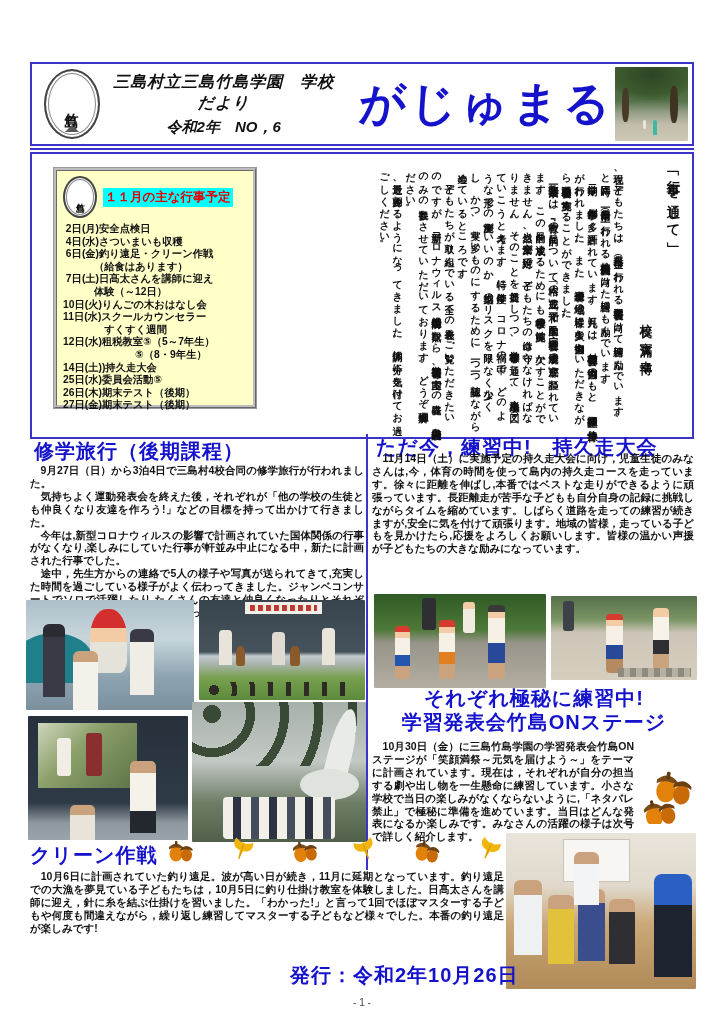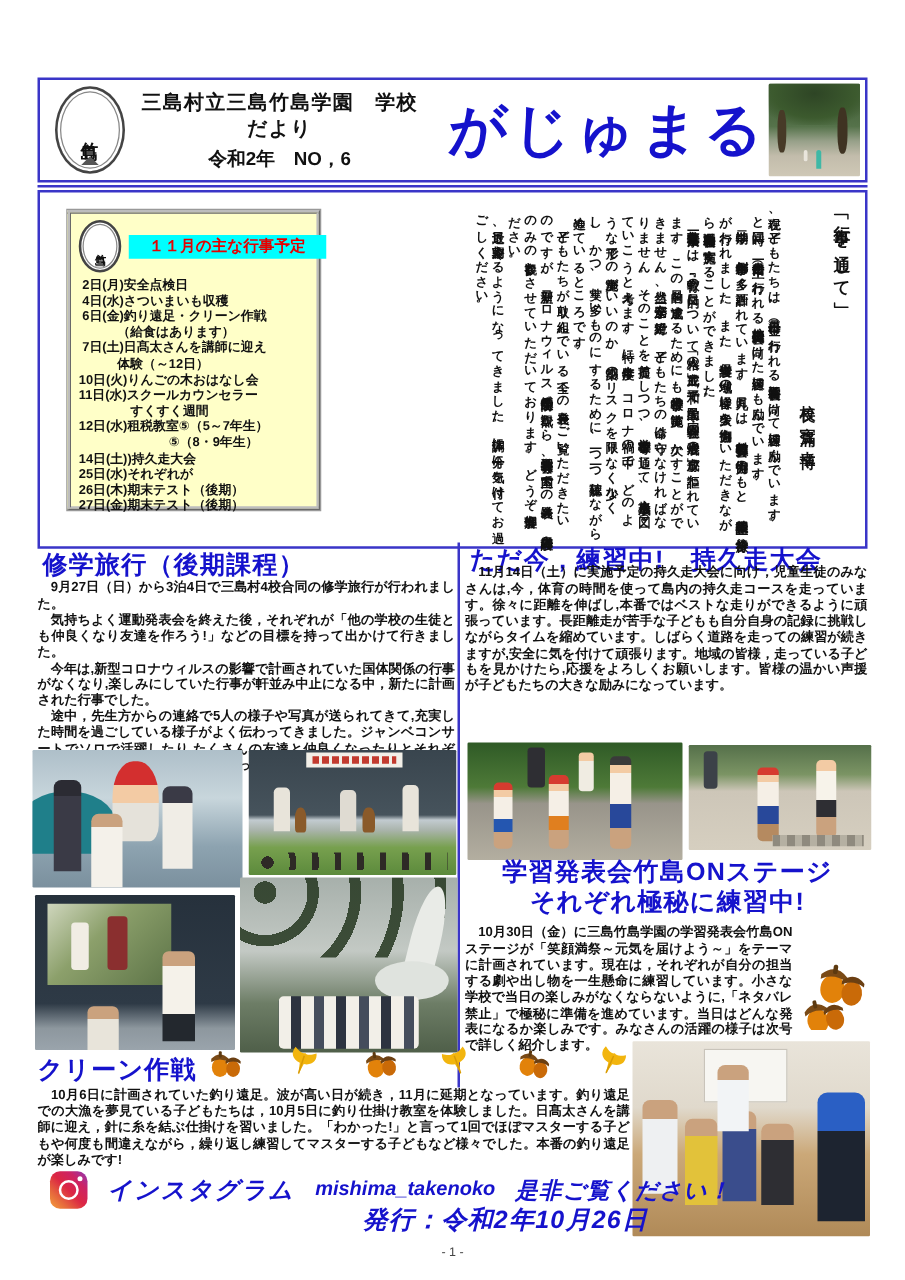--- a/index.html
+++ b/index.html
@@ -13,36 +13,36 @@
   .emblem{position:relative;flex:0 0 auto;width:52px;height:66px;margin-left:12px;
           border:2px solid #444;border-radius:50%;display:flex;align-items:center;justify-content:center;
           box-shadow:inset 0 0 0 2px #fff,inset 0 0 0 3px #888;background:#fff;}
   .emblem-kanji{writing-mode:vertical-rl;text-orientation:upright;font-weight:bold;font-size:14px;
                 letter-spacing:2px;line-height:1;}
   .emblem-mtn{position:absolute;bottom:5px;left:50%;transform:translateX(-50%);width:0;height:0;
               border-left:7px solid transparent;border-right:7px solid transparent;border-bottom:7px solid #555;}
   .emblem.small{width:30px;height:38px;margin:0;box-shadow:inset 0 0 0 1px #fff,inset 0 0 0 2px #888;}
   .emblem.small .emblem-kanji{font-size:9px;letter-spacing:1px;}
   .emblem.small .emblem-mtn{border-left-width:4px;border-right-width:4px;border-bottom-width:4px;bottom:3px;}
-  .header-titles{margin-left:10px;text-align:center;}
+  .header-titles{margin-left:10px;text-align:center;font-style:italic;}
   .school-line{font-size:16px;font-weight:bold;letter-spacing:1px;}
   .issue-line{font-size:15px;font-weight:bold;margin-top:4px;}
   .newsletter-title{margin-left:22px;font-size:46px;font-weight:bold;color:#1512cc;
                     letter-spacing:4px;transform:skewX(-2deg);white-space:nowrap;}
   
   .photo{position:absolute;overflow:hidden;border-radius:1px;}
   .photo .fig{position:absolute;}
   .p-banyan{position:relative;width:88px;height:74px;margin-left:auto;margin-right:4px;
             background:linear-gradient(180deg,#3e5a33 0%,#55724a 46%,#97a089 62%,#c2bcab 78%,#cfc8b6 100%);}
   
   .top-box{left:30px;top:152px;width:660px;height:283px;border:2px solid #3a35c8;}
   .schedule-box{position:absolute;left:22px;top:14px;width:202px;height:240px;background:#ffffc8;
                 border:3px ridge #bdbdbd;box-shadow:0 0 0 1px #999;padding:5px 4px 0 6px;box-sizing:border-box;}
   .schedule-head{display:flex;align-items:center;gap:6px;}
-  .schedule-title{font-size:12.5px;font-weight:bold;color:#e60000;background:#00ffff;padding:1px 16px;white-space:nowrap;}
+  .schedule-title{font-size:12.5px;font-weight:bold;color:#e60000;background:#00ffff;padding:1px 2px;white-space:nowrap;}
   .schedule-items{margin-top:5px;}
   .schedule-item{font-size:10.3px;font-weight:bold;line-height:12.6px;white-space:pre;}
   .principal{position:absolute;left:238px;top:12px;right:10px;bottom:10px;writing-mode:vertical-rl;}
   .v-title{font-size:13.5px;font-weight:bold;letter-spacing:3px;margin-block-end:10px;}
   .v-author{font-size:12.5px;font-weight:bold;padding-inline-start:148px;margin-block-end:12px;letter-spacing:2px;}
   .vpar{font-size:10px;font-weight:bold;line-height:13px;letter-spacing:0.5px;}
   
   .col-divider{left:366px;top:434px;width:2px;height:436px;background:#3a35c8;}
   .a-title{font-size:20px;font-weight:bold;color:#1512cc;letter-spacing:1px;white-space:nowrap;}
   .a-body{font-size:10.5px;font-weight:bold;line-height:12.9px;text-align:justify;}
@@ -60,21 +60,21 @@
   .ico{display:block;}
   
   .ig-row{left:40px;top:937px;display:flex;align-items:center;gap:16px;}
   .ig-icon{position:relative;width:30px;height:30px;border-radius:8px;
            background:linear-gradient(45deg,#f4a13b 0%,#e6683c 25%,#dc2743 50%,#cc2366 75%,#8a3ab9 100%);}
   .ig-lens{position:absolute;left:7px;top:7px;width:12px;height:12px;border:2.5px solid #fff;border-radius:50%;}
   .ig-dot{position:absolute;right:4px;top:4px;width:4px;height:4px;background:#fff;border-radius:50%;}
   .ig-label{font-size:19px;font-weight:bold;font-style:italic;color:#1512cc;letter-spacing:2px;}
   .ig-account{font-size:16px;font-weight:bold;font-style:italic;color:#1512cc;}
   .ig-cta{font-size:18px;font-weight:bold;font-style:italic;color:#1512cc;letter-spacing:1px;}
-  .publish{left:290px;top:962px;font-size:20px;font-weight:bold;font-style:italic;color:#1512cc;letter-spacing:1px;}
+  .publish{left:290px;top:962px;font-size:20px;font-weight:bold;color:#1512cc;letter-spacing:1px;}
   .page-num{left:0;top:997px;width:724px;text-align:center;font-size:10px;color:#444;}
 </style>
 </head>
 <body>
 
 <svg width="0" height="0" style="position:absolute">
   <defs>
     <g id="acorn-g">
       <ellipse cx="10" cy="20" rx="6.5" ry="7.5" fill="#e2820a"></ellipse>
       <path d="M3 13 Q10 6 17 13 L17 15.5 Q10 11.5 3 15.5 Z" fill="#7a4a16"></path>
@@ -126,21 +126,21 @@
           <div class="schedule-item"> 6日(金)釣り遠足・クリーン作戦</div>
           <div class="schedule-item">　　　（給食はあります）</div>
           <div class="schedule-item"> 7日(土)日髙太さんを講師に迎え</div>
           <div class="schedule-item">　　　体験（～12日）</div>
           <div class="schedule-item">10日(火)りんごの木おはなし会</div>
           <div class="schedule-item">11日(水)スクールカウンセラー</div>
           <div class="schedule-item">　　　　すくすく週間</div>
           <div class="schedule-item">12日(水)租税教室⑤（5～7年生）</div>
           <div class="schedule-item">　　　　　　　⑤（8・9年生）</div>
           <div class="schedule-item">14日(土))持久走大会</div>
-          <div class="schedule-item">25日(水)それぞれが</div>
+          <div class="schedule-item">25日(水)委員会活動⑤</div>
           <div class="schedule-item">26日(木)期末テスト（後期）</div>
           <div class="schedule-item">27日(金)期末テスト（後期）</div>
         </div>
     </div>
     <div class="principal">
       <div class="v-title">「行事を通して」</div>
       <div class="v-author">校長　寳滿　幸博</div>
       <div class="v-body">
           <div class="vpar">現在、子どもたちは、十月三十日（金）に行われる学習発表会に向けて練習に励んでいます。と同時に、十一月十四日（土）に行われる校内持久走大会に向けた練習にも励んでいます。</div>
           <div class="vpar">　二学期は、例年行事が多く計画されています。九月には、村教育委員会の御協力のもと、後期課程生の修学旅行が行われました。また、保護者や地域の皆様に多大な御協力をいただきながら運動発表会を実施することができました。</div>
@@ -203,22 +203,22 @@
     <div class="fig" style="left:28%;top:4%;width:8%;height:34%;background:#2e2e33;border-radius:3px;"></div>
   </div>
   <div class="photo" style="left:551px;top:596px;width:146px;height:84px;background:linear-gradient(180deg,#55704a 0%,#7b9464 28%,#cdc6b8 44%,#d6cfc0 100%);">
     <div class="fig" style="left:38%;top:22%;width:11%;height:70%;background:linear-gradient(180deg,#d63b2f 0 10%,#f3cba4 10% 20%,#f5efe6 20% 52%,#28489a 52% 76%,#b58a60 76% 100%);border-radius:4px;"></div>
     <div class="fig" style="left:70%;top:14%;width:11%;height:74%;background:linear-gradient(180deg,#f3cba4 0 14%,#f7f3ea 14% 52%,#2e2e33 52% 74%,#caa27e 74% 100%);border-radius:4px;"></div>
     <div class="fig" style="left:8%;top:6%;width:8%;height:36%;background:#3c4248;border-radius:3px;"></div>
     <div class="fig" style="left:46%;bottom:4%;width:50%;height:10%;background:repeating-linear-gradient(90deg,#8f8a7e 0 6px,#b5b0a2 6px 12px);"></div>
   </div>
 
   <div class="abs stage-titles">
+    <span class="a-title">それぞれ極秘に練習中!</span>
     <span class="a-title">学習発表会竹島ONステージ</span>
-    <span class="a-title">それぞれ極秘に練習中!</span>
   </div>
   <div class="abs a-body stage-body">
     <span class="acorn-float">
       <svg class="ico" width="56" height="62" viewBox="0 0 56 62">
         <use href="#acorn-g" transform="translate(12,0) scale(1.5) rotate(8 14 15)"></use>
         <use href="#acorn-g" transform="translate(0,28) scale(1.3) rotate(-12 14 15)"></use>
       </svg>
     </span>
     <span>　10月30日（金）に三島竹島学園の学習発表会竹島ONステージが「笑顔満祭～元気を届けよう～」をテーマに計画されています。現在は，それぞれが自分の担当する劇や出し物を一生懸命に練習しています。小さな学校で当日の楽しみがなくならないように,「ネタバレ禁止」で極秘に準備を進めています。当日はどんな発表になるか楽しみです。みなさんの活躍の様子は次号で詳しく紹介します。</span>
   </div>
@@ -249,25 +249,16 @@
     <svg class="ico" width="28" height="30" viewBox="0 0 28 30" style="transform:rotate(10deg)">
         <use href="#acorn-g"></use>
       </svg>
     <svg class="ico" width="26" height="28" viewBox="0 0 28 30" style="transform:rotate(24deg)">
         <use href="#ginkgo-g"></use>
       </svg>
   </div>
   <div class="abs a-title fish-title">クリーン作戦</div>
   <div class="abs a-body fish-body">　10月6日に計画されていた釣り遠足。波が高い日が続き，11月に延期となっています。釣り遠足での大漁を夢見ている子どもたちは，10月5日に釣り仕掛け教室を体験しました。日髙太さんを講師に迎え，針に糸を結ぶ仕掛けを習いました。「わかった!」と言って1回でほぼマスターする子どもや何度も間違えながら，繰り返し練習してマスターする子どもなど様々でした。本番の釣り遠足が楽しみです!</div>
 
-  <div class="abs ig-row">
-    <span class="ig-icon">
-      <span class="ig-lens"></span>
-      <span class="ig-dot"></span>
-    </span>
-    <span class="ig-label">インスタグラム</span>
-    <span class="ig-account">mishima_takenoko</span>
-    <span class="ig-cta">是非ご覧ください！</span>
-  </div>
   <div class="abs publish">発行：令和2年10月26日</div>
   <div class="abs page-num">- 1 -</div>
 
 </div>
 
 </body></html>

